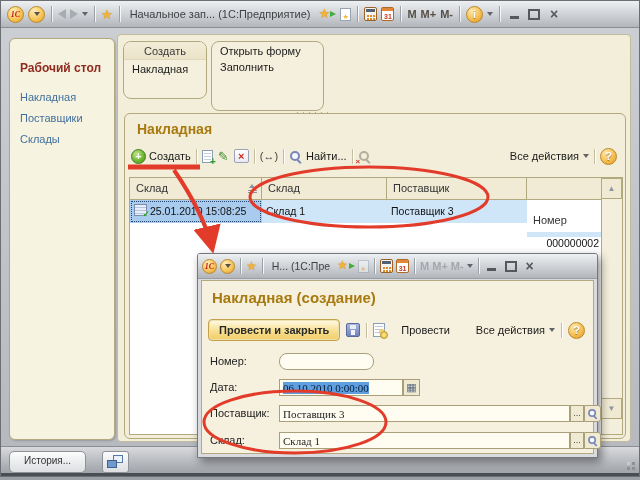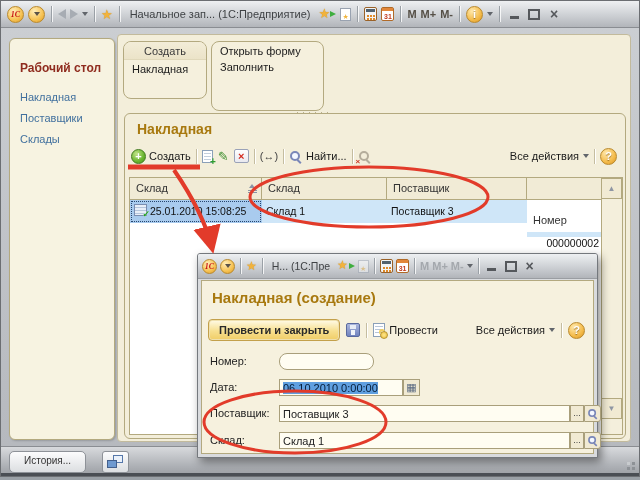--- a/index.html
+++ b/index.html
@@ -135,21 +135,21 @@
   .floppy{width:14px;height:14px;background:linear-gradient(#aab6dd,#7284bf);border:1px solid #5a6a9e;border-radius:2px;position:relative;flex:none;box-sizing:border-box;}
   .floppy::before{content:"";position:absolute;top:1px;left:3px;right:3px;height:4px;background:#e7ecf5;}
   .floppy::after{content:"";position:absolute;bottom:1px;left:4px;right:4px;height:5px;background:#f2f5fa;}
   .post-icon{width:12px;height:14px;background:#fff;border:1px solid #8ba0b8;position:relative;flex:none;box-sizing:border-box;}
   .post-icon::before{content:"";position:absolute;left:1px;top:2px;right:1px;height:1px;background:#b8c6d8;box-shadow:0 3px 0 #b8c6d8,0 6px 0 #b8c6d8;}
   .post-icon::after{content:"";position:absolute;right:-4px;bottom:-3px;width:6px;height:6px;border-radius:50%;
     background:radial-gradient(#ffe98c,#e8b93c);border:1px solid #b8962e;box-shadow:-2px -3px 0 -1px #f2cf5e;}
   .fld-row{position:absolute;left:8px;height:18px;font-size:11px;color:#222;}
   .fld-row .lbl{position:absolute;left:0;top:2px;}
   .inp{position:absolute;top:0;height:17px;background:#fffdf2;border:1px solid #a99f7b;font-size:11px;
-    padding:2px 3px 0 3px;box-sizing:border-box;white-space:nowrap;overflow:hidden;}
+    padding:2px 3px 0 3px;box-sizing:border-box;white-space:nowrap;overflow:hidden;font-family:Liberation Serif, serif;}
   .inp .selected{background:#5f9fe0;color:#041c38;}
   .mini-btn{position:absolute;top:0;height:17px;background:#f1ead3;border:1px solid #a99f7b;box-sizing:border-box;
     font-size:9px;color:#444;text-align:center;line-height:14px;}
   .mini-btn .mag{transform:scale(.8);margin-top:1px;}
   .grid-glyph{font-size:11px;color:#5b6a82;line-height:15px;}
   
   .annot{position:absolute;inset:0;z-index:30;pointer-events:none;}
 </style>
 </head>
 <body>
@@ -343,21 +343,21 @@
         </span>
     </div>
 
     <div class="dlg-body">
       <div class="dlg-heading">Накладная (создание)</div>
 
       <div class="dlg-toolbar">
         <button class="primary-btn">Провести и закрыть</button>
         <span class="floppy"></span>
         <span class="vsep"></span>
-        <span style="display:flex;align-items:center;gap:4px;">
+        <span style="display:flex;align-items:center;gap:16px;">
           <span class="post-icon"></span>
           <span class="tb-label">Провести</span>
         </span>
         <span style="margin-left:auto;display:flex;align-items:center;gap:4px;">
           <span class="tb-label">Все действия</span>
           <span class="caret grey"></span>
         </span>
         <span class="vsep"></span>
         <span class="help-c">
             <span>?</span>

